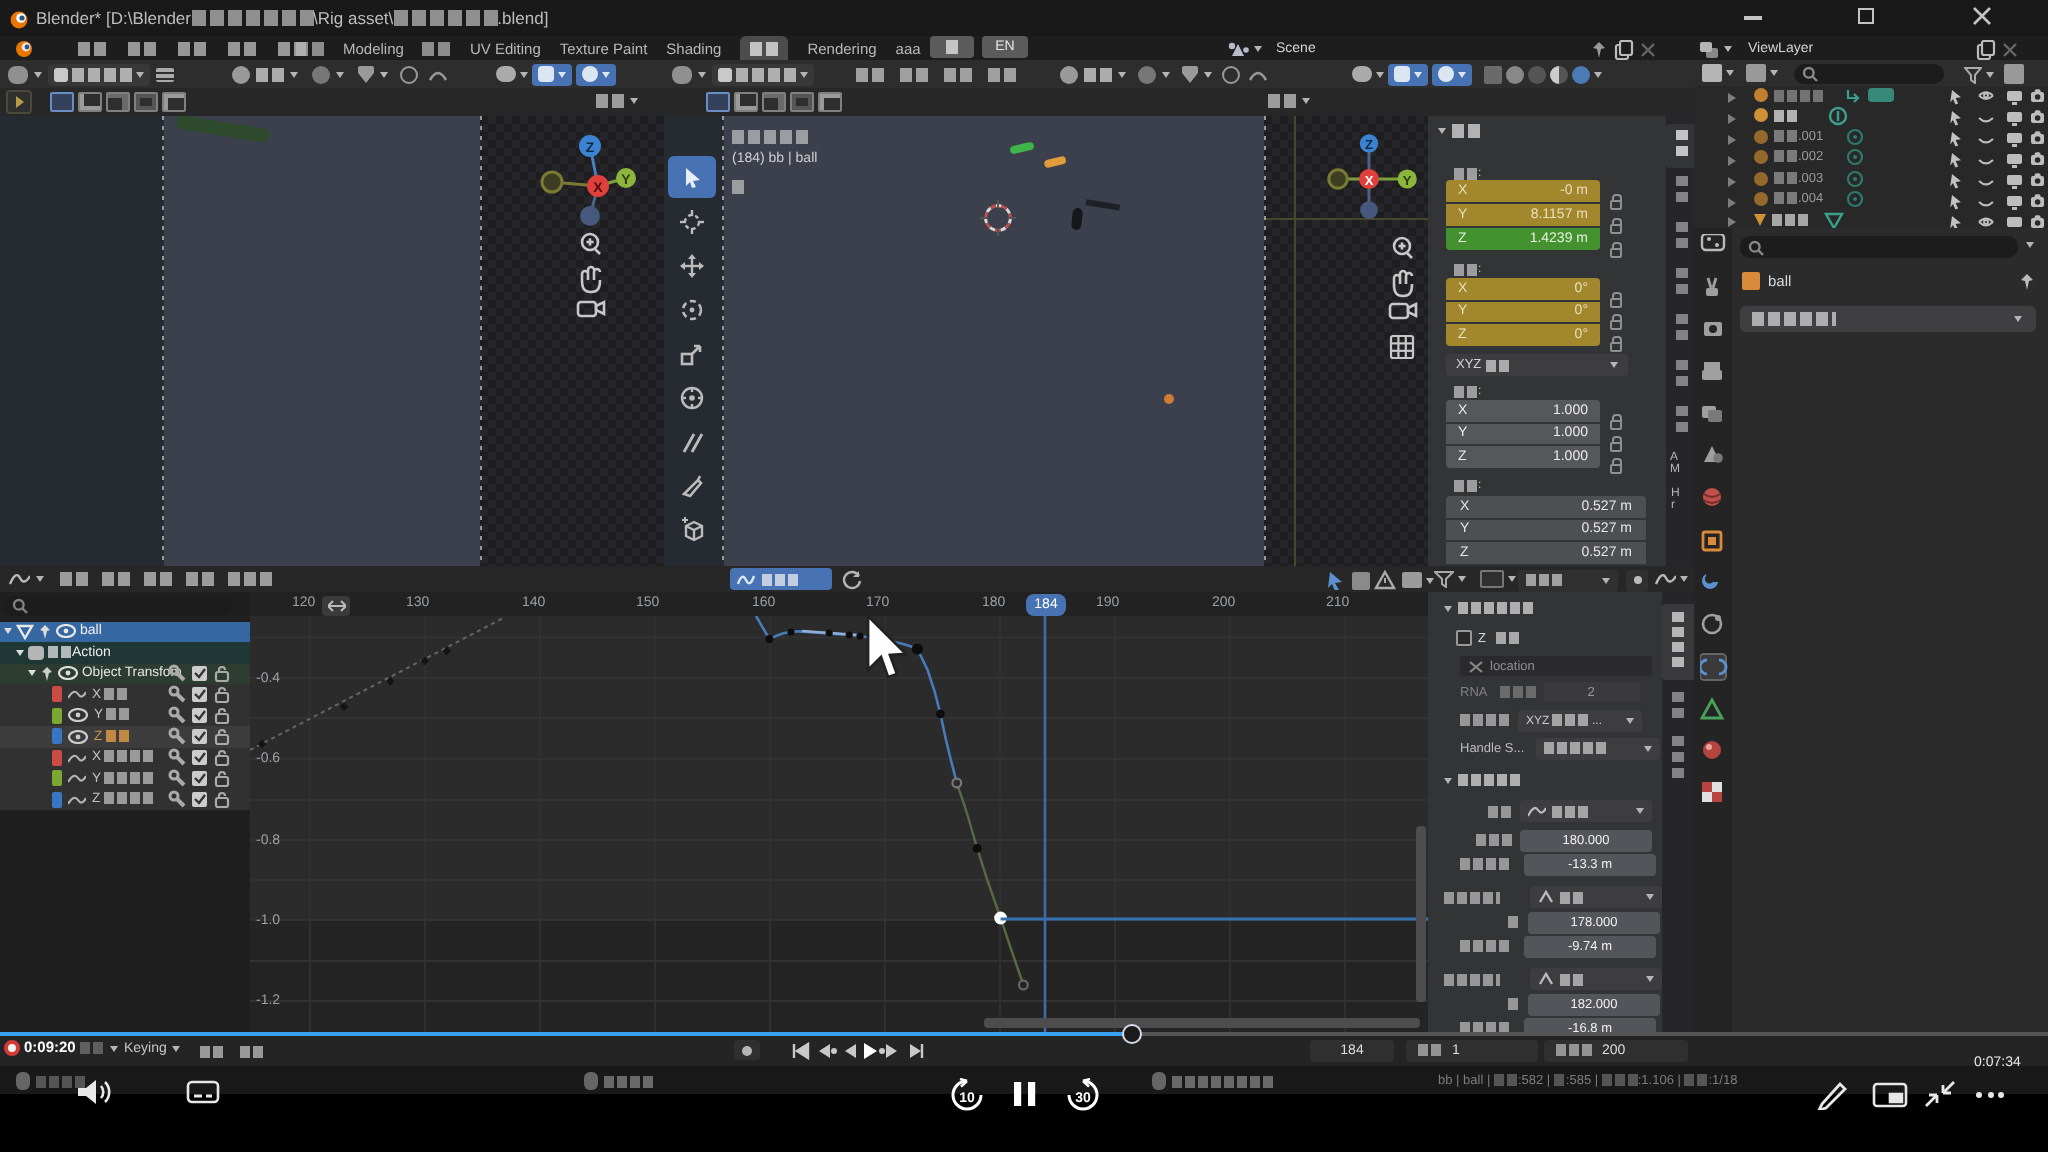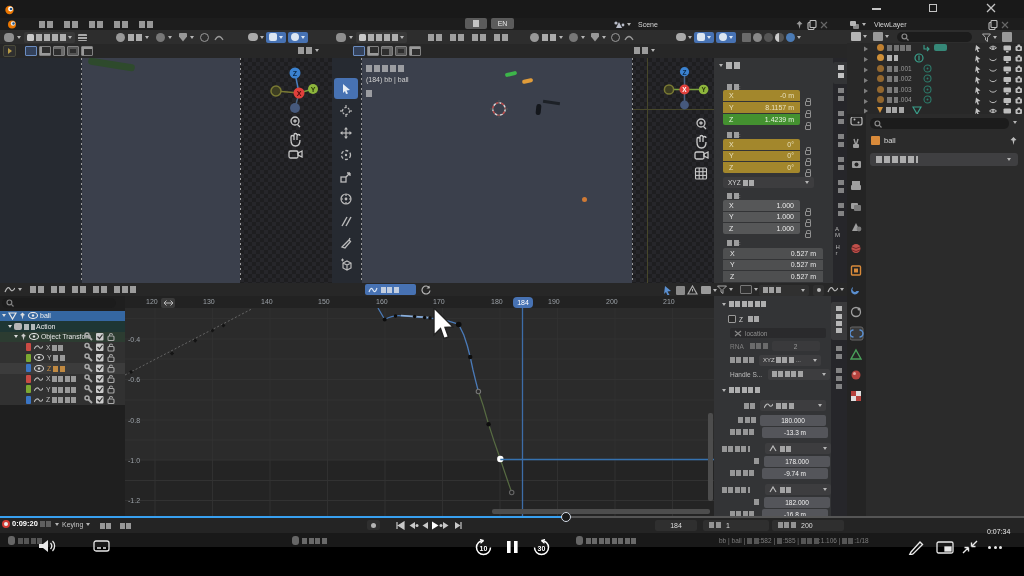--- a/index.html
+++ b/index.html
@@ -16,40 +16,55 @@
 .rowlab{color:#e8e0bd;font-size:7px}
 </style></head>
 <body>
 
 <div class="a" style="left:0;top:0;width:1024px;height:18px;background:#191919">
  <svg class="a" style="left:4px;top:4px" width="11" height="11">
       <circle cx="5.5" cy="6" r="4.2" fill="#ea7600"></circle>
       <circle cx="6.5" cy="5" r="2.4" fill="#fff"></circle>
       <circle cx="7" cy="5" r="1.3" fill="#265787"></circle>
     </svg>
+ <div class="a f" style="left:18px;top:3px;height:12px;color:#bdbdbd;font-size:8.5px;gap:0">Blender*&nbsp;[D:\Blender<span class="z8" style="width:61px"></span>\Rig&nbsp;asset\<span class="z8" style="width:52px"></span>.blend]</div>
  <div class="a" style="left:872px;top:8px;width:9px;height:1.5px;background:#c4c4c4"></div>
  <div class="a" style="left:929px;top:4px;width:8px;height:8px;border:1.2px solid #c4c4c4"></div>
  <svg class="a" style="left:986px;top:3px" width="10" height="10">
       <path d="M1 1 L9 9 M9 1 L1 9" stroke="#c4c4c4" stroke-width="1.3"></path>
     </svg>
 
 </div>
 
 <div class="a" style="left:0;top:18px;width:1024px;height:12px;background:#1d1d1d">
  <svg class="a" style="left:6px;top:0px" width="12" height="12">
       <circle cx="6" cy="6.5" r="4" fill="#ea7600"></circle>
       <circle cx="7" cy="5.5" r="2.2" fill="#e8e8e8"></circle>
       <circle cx="7.5" cy="5.5" r="1.2" fill="#265787"></circle>
     </svg>
  <div class="a f" style="left:39px;top:0;height:12px;color:#c6c6c6;gap:11px">
   <span class="z7" style="width:14px"></span>
       <span class="z7" style="width:14px"></span>
       <span class="z7" style="width:14px"></span>
       <span class="z7" style="width:14px"></span>
       <span class="z7" style="width:14px"></span>
+ </div>
+ <div class="a f" style="left:148px;top:0;height:12px;color:#b8b8b8;font-size:7.5px;gap:9.5px">
+  <span class="z7" style="width:14px"></span>
+  <span>Modeling</span>
+  <span class="z7" style="width:14px"></span>
+  <span>UV&nbsp;Editing</span>
+  <span>Texture&nbsp;Paint</span>
+  <span>Shading</span>
+  <span class="f" style="background:#4c4c4c;border-radius:3px 3px 0 0;height:12px;padding:0 5px;color:#f0f0f0">
+        <span class="z7" style="width:14px"></span>
+      </span>
+  <span>Rendering</span>
+  <span>aaa</span>
+  <span style="color:#999;font-size:9px;font-weight:700">+</span>
  </div>
  <div class="a f" style="left:465px;top:0px;width:22px;height:11px;background:#5b5b5b;border-radius:2px;justify-content:center;color:#eee">
       <span class="z7" style="width:6px"></span>
     </div>
  <div class="a f" style="left:491px;top:0px;width:23px;height:11px;background:#5b5b5b;border-radius:2px;justify-content:center;color:#e8e8e8;font-size:7px">EN</div>
 </div>
 
  <div class="a f" style="left:612px;top:19.5px;gap:2px">
     <svg width="13" height="10">
       <path d="M4 8 L7 2 l3 6z" fill="#b8bcc8"></path>

